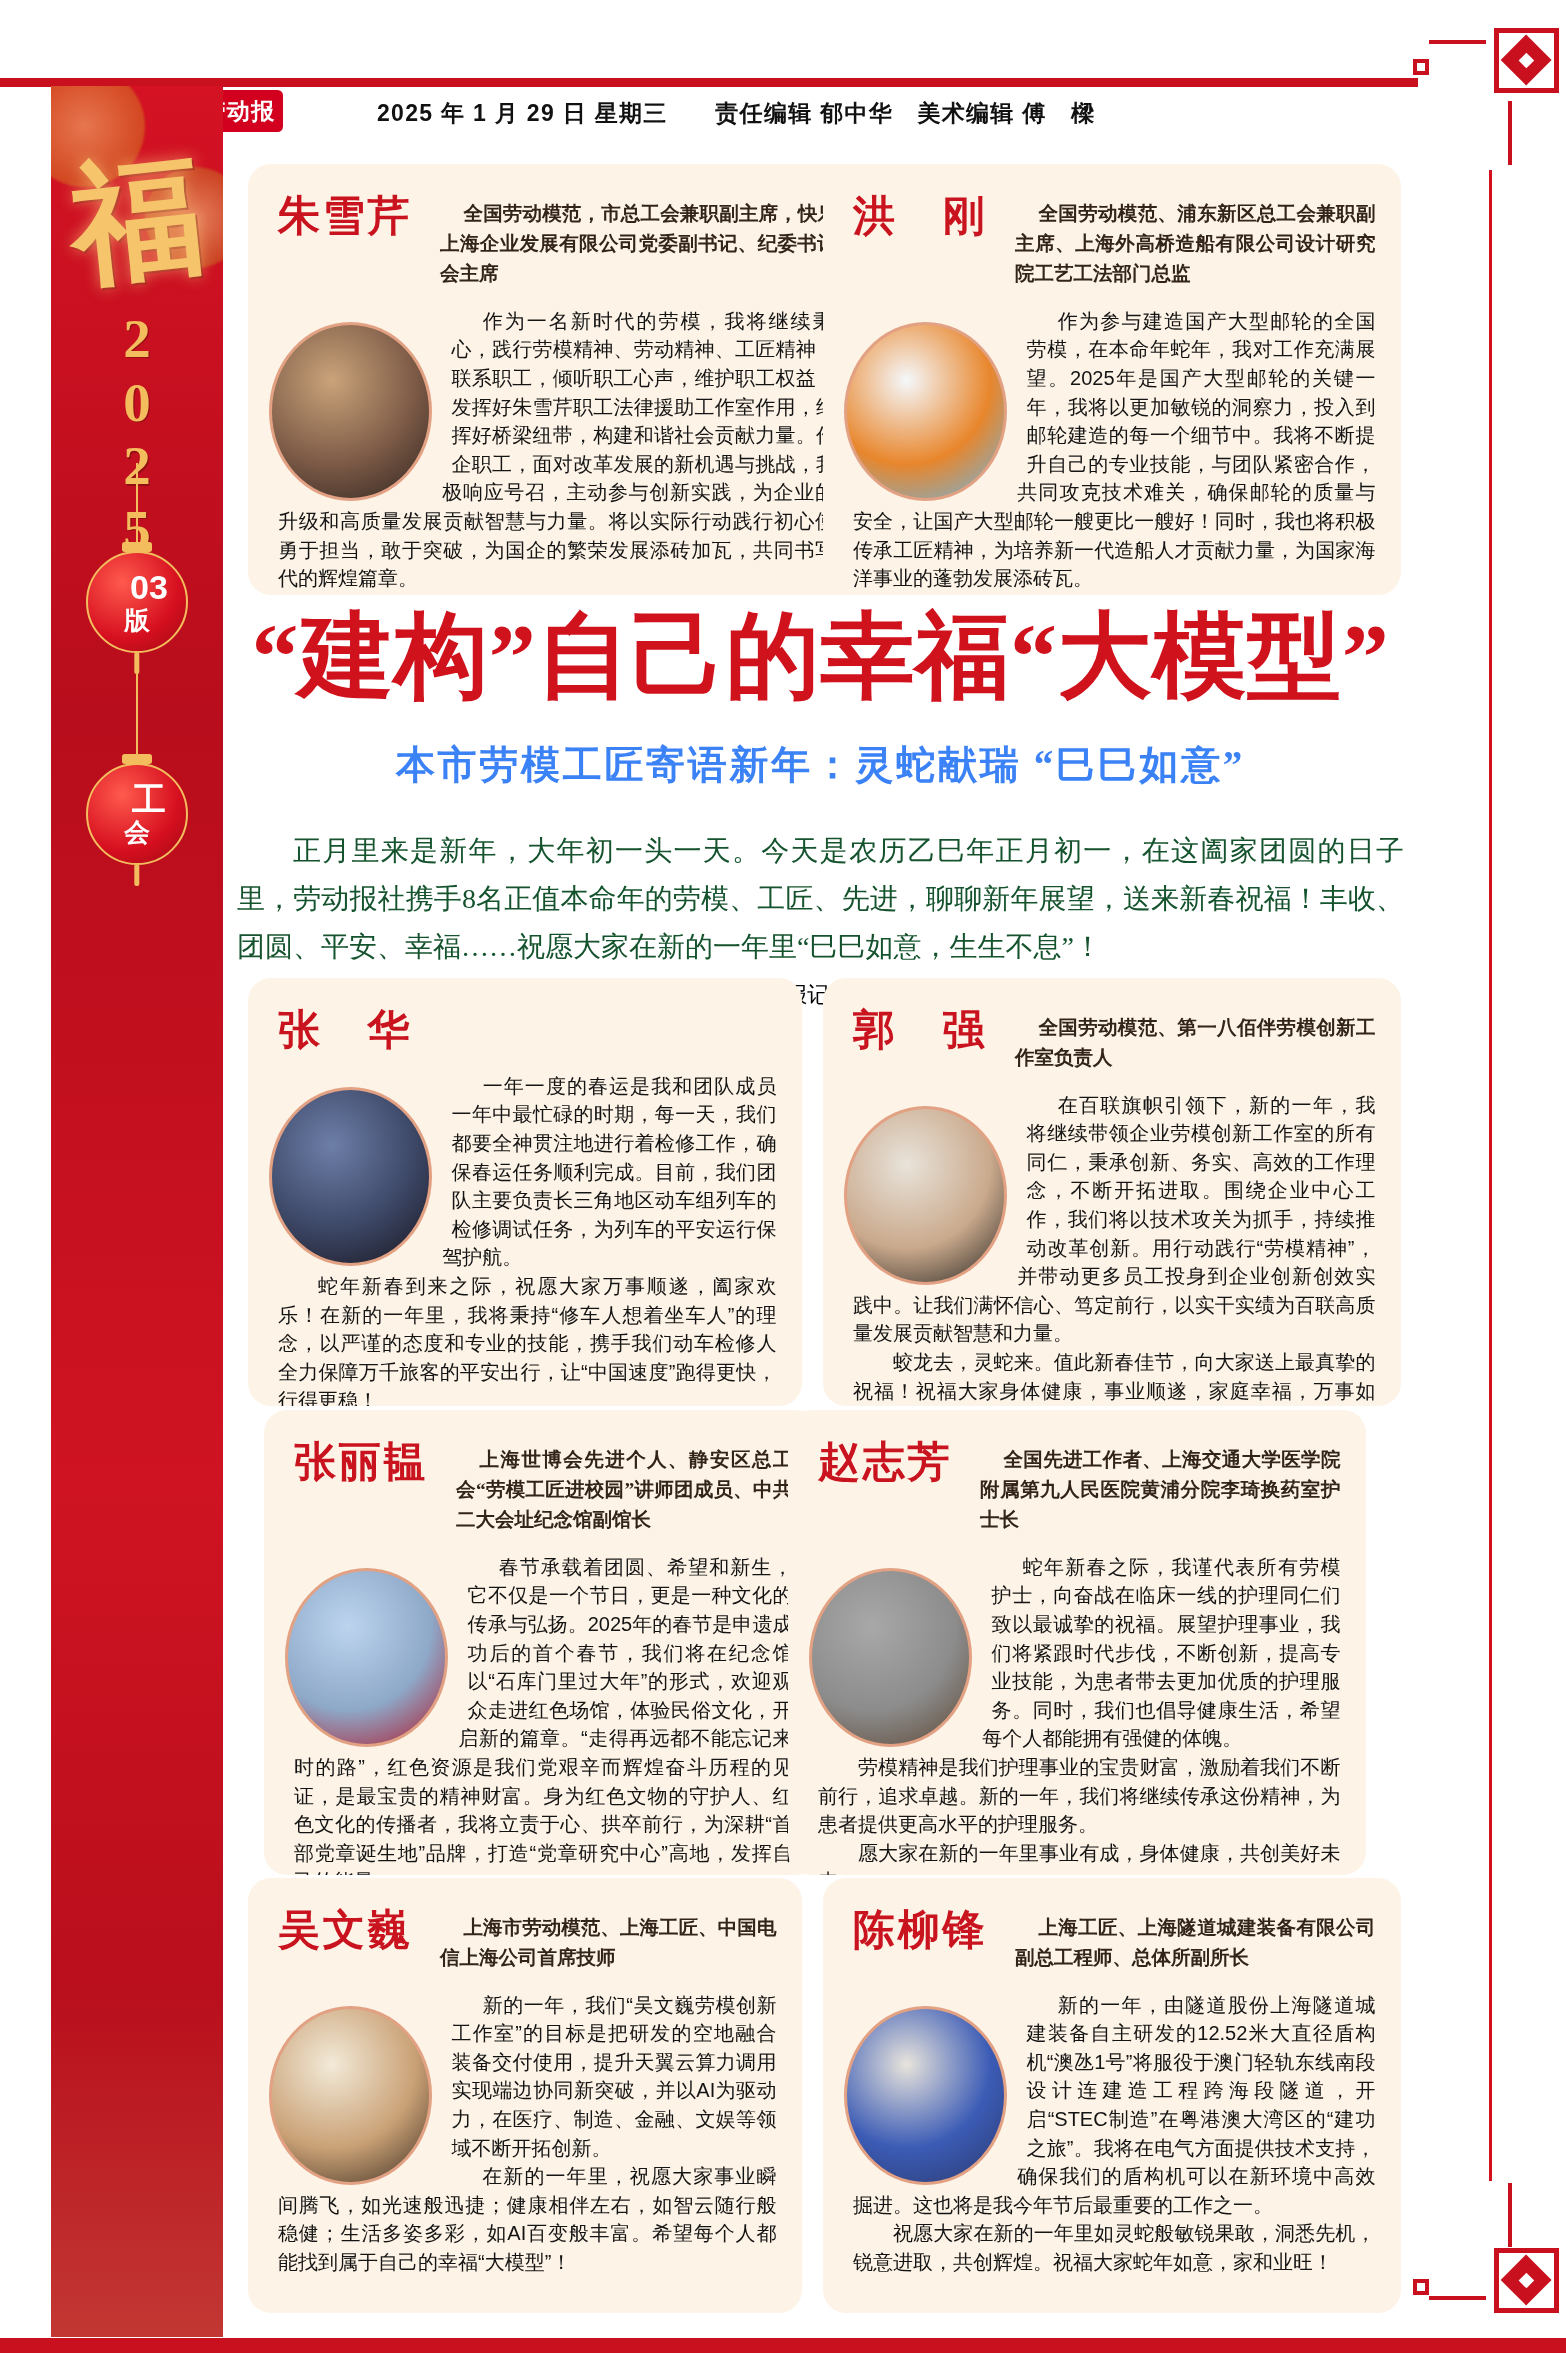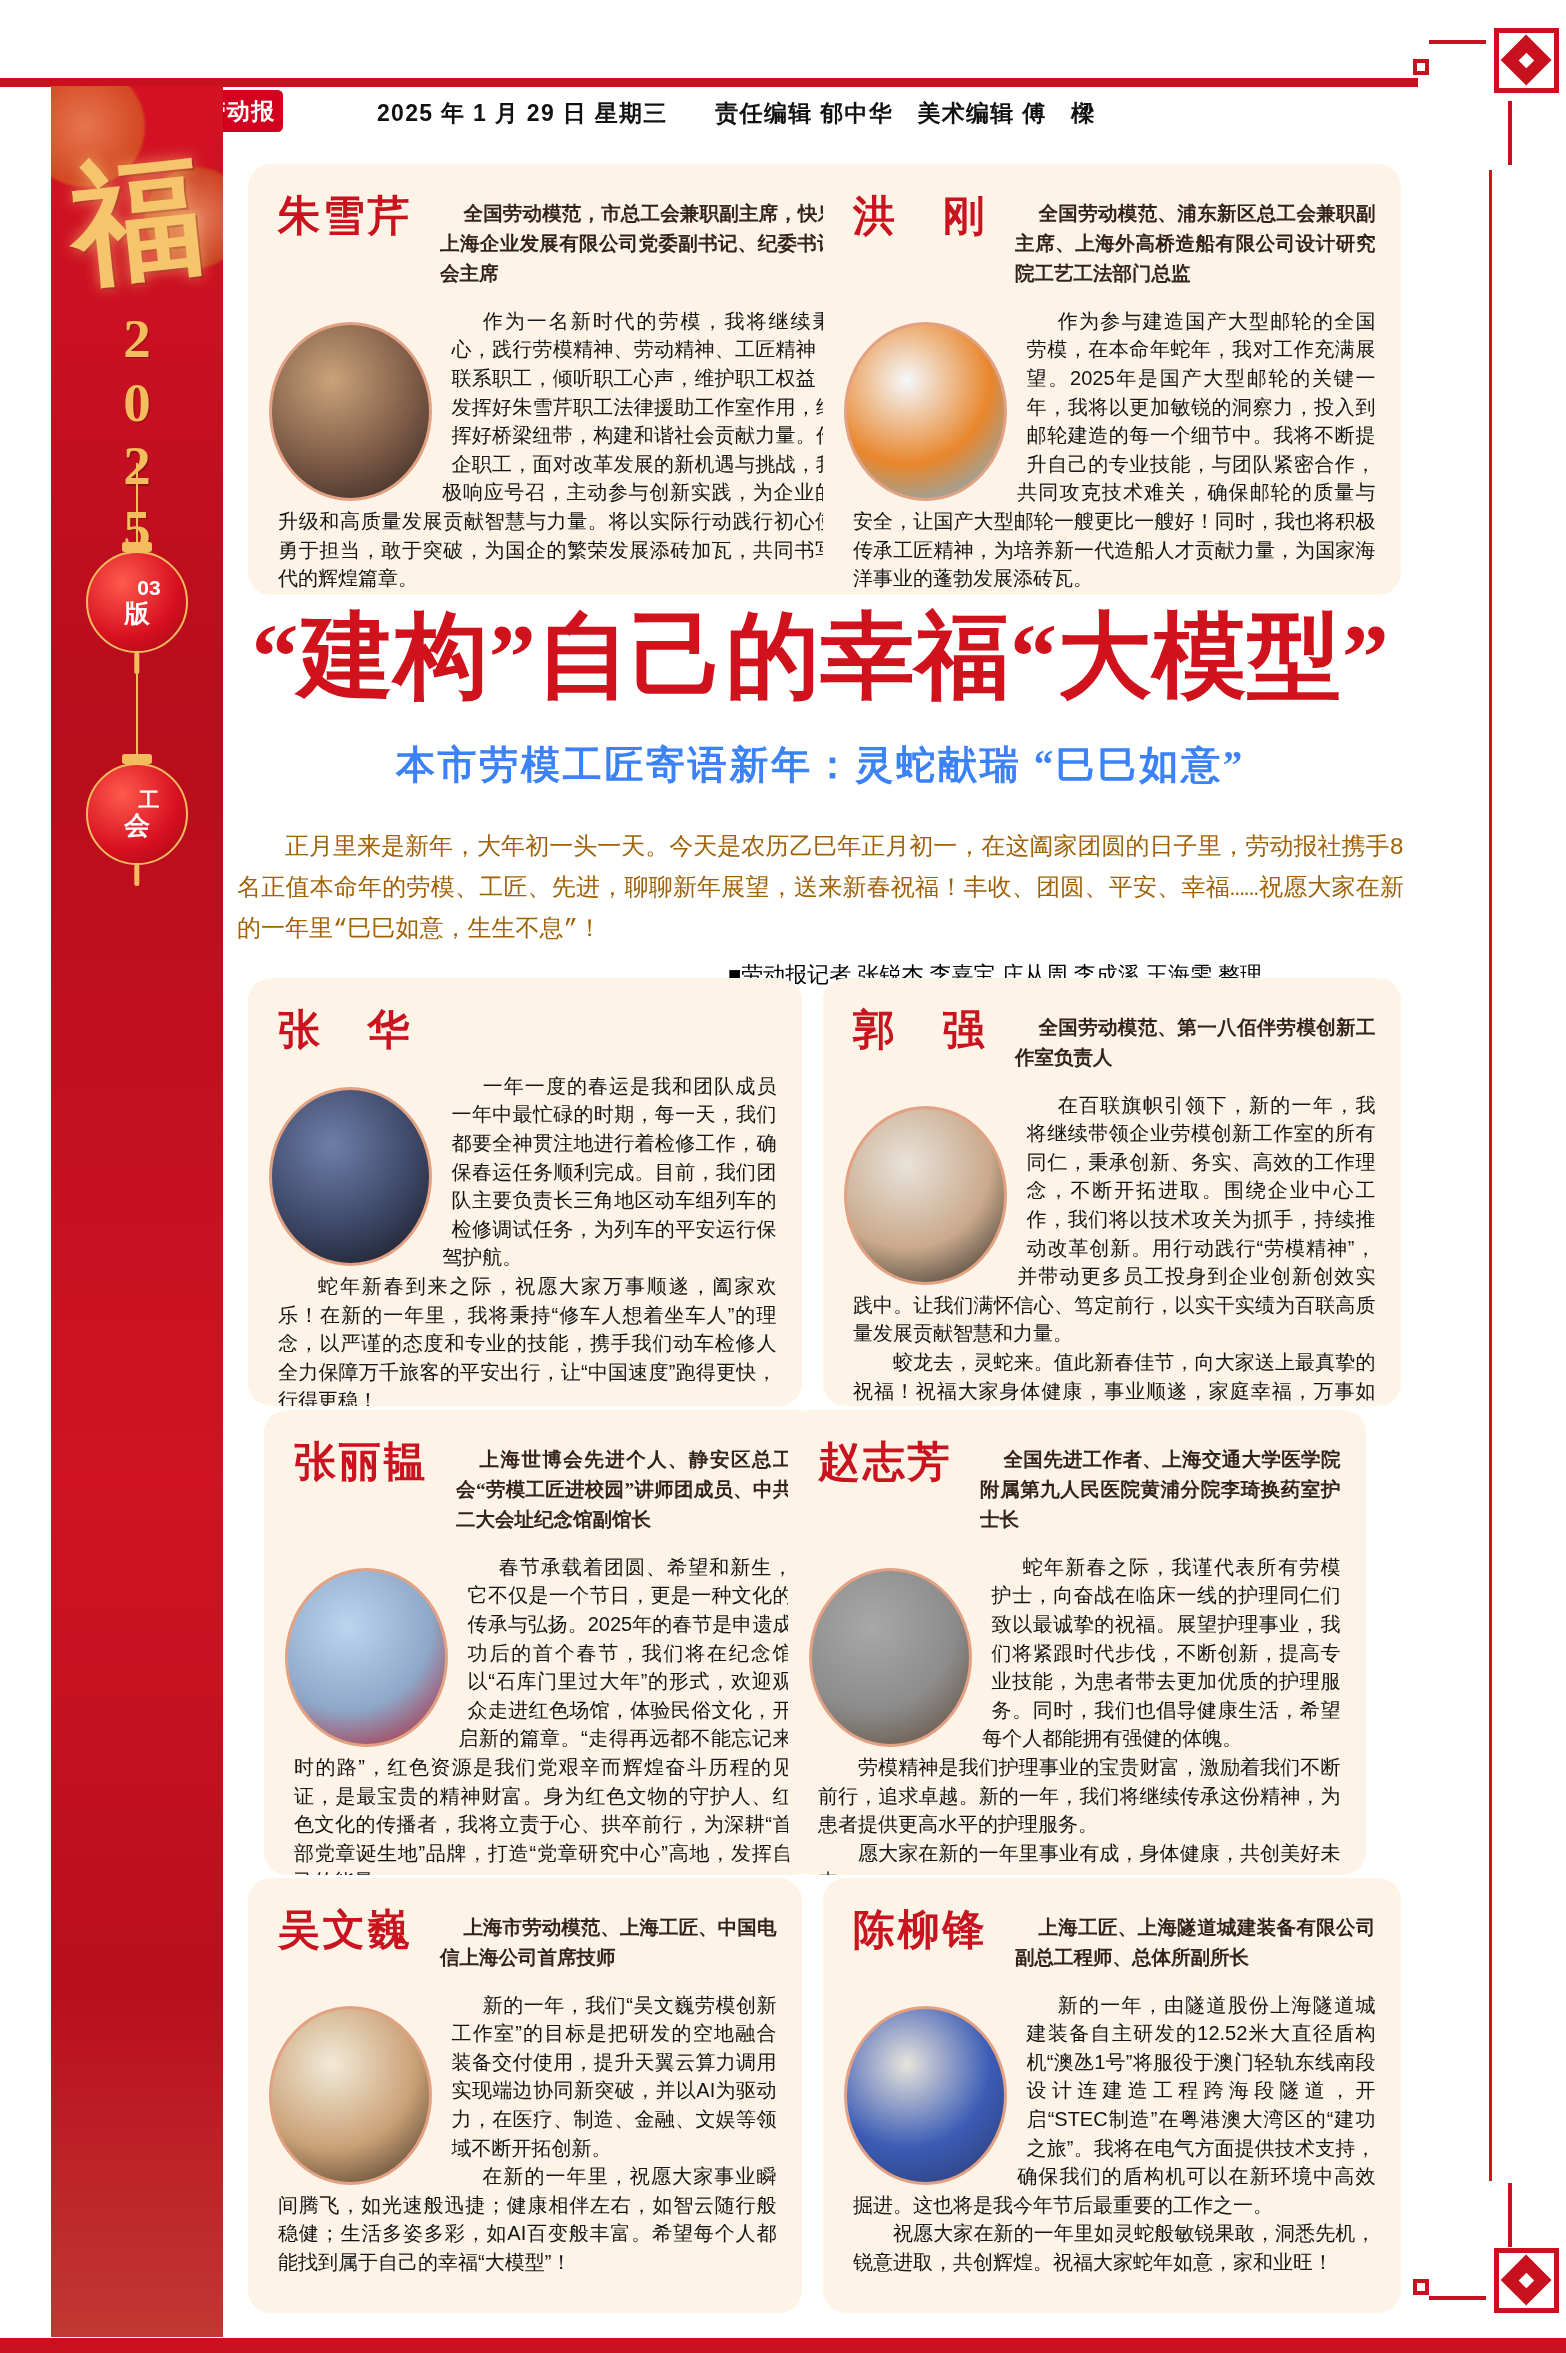--- a/index.html
+++ b/index.html
@@ -39,33 +39,33 @@
                writing-mode:vertical-rl;text-orientation:upright;
                font:700 55px "Liberation Serif","DejaVu Serif",serif;color:#f3bd5e;letter-spacing:2.7px;
                text-shadow:1.3px 1.3px 0 rgba(110,15,10,.55);}
   .strip .string{position:absolute;left:50%;top:377px;width:2px;height:377px;background:#f3bd5e;transform:translateX(-50%);}
   .lantern{position:absolute;left:50%;transform:translateX(-50%);width:102px;height:102px;border-radius:50%;
            background:radial-gradient(circle at 35% 30%,#ff5a4d,#d60f1f 60%,#9e0a14);
            border:2.7px solid #f3bd5e;box-sizing:border-box;
            display:flex;flex-direction:column;align-items:center;justify-content:center;color:#fff;font-weight:700;}
   .lantern::before{content:"";position:absolute;top:-10.8px;left:50%;transform:translateX(-50%);width:30px;height:9.4px;background:#f3bd5e;border-radius:2.7px;}
   .lantern::after{content:"";position:absolute;bottom:-23px;left:50%;transform:translateX(-50%);width:5.4px;height:21.6px;background:#f3bd5e;border-radius:2px;}
-  .lantern .ln1{font-size:21px;line-height:1.05;margin-left:24px;}
+  .lantern .ln1{font-size:34px;line-height:1.05;margin-left:24px;}
   .lantern .ln2{font-size:25.6px;line-height:1.1;}
   .lan1{top:465px;}
   .lan2{top:677px;}
   .strip .glow{position:absolute;left:0;bottom:0;width:100%;height:350px;
                background:linear-gradient(180deg,transparent,rgba(255,170,120,.28));}
 
   
   .headline{position:absolute;left:237px;top:606px;width:1167px;text-align:center;}
   .headline h1{margin:0;font:700 94px "Liberation Serif","DejaVu Serif",serif;color:#d0121d;letter-spacing:0.7px;line-height:1.08;}
   .headline h2{margin:30px 0 13px 0;font:700 39px "Liberation Serif","DejaVu Serif",serif;color:#3b82f6;letter-spacing:2.7px;}
-  .headline .intro{margin:35px 0 0 0;font-family:Liberation Mono, monospace;font-size:24px;line-height:1.72;
-                   color:#a16207;text-align:justify;text-indent:2em;}
+  .headline .intro{margin:35px 0 0 0;font-family:Liberation Serif, serif;font-size:28px;line-height:1.72;
+                   color:#14532d;text-align:justify;text-indent:2em;}
   .headline .byline{margin:9.4px 142px 0 0;font-size:22px;font-weight:400;color:#000;text-align:right;}
 
   
   .card{position:absolute;background:#fdf3e6;border-radius:23px;box-sizing:border-box;
         padding:28px 25.6px 16px 30px;overflow:hidden;}
   .card .head{display:flex;gap:28px;align-items:flex-start;}
   .pname{margin:0;flex:0 0 auto;font:700 42px "Liberation Serif","DejaVu Serif",serif;color:#c9131f;letter-spacing:2.7px;line-height:1.15;}
   .ptitle{margin:0;padding-top:6.7px;font-family:"Liberation Serif","DejaVu Serif",serif;
           font-size:19.5px;font-weight:700;color:#33241a;line-height:1.55;text-indent:1.2em;text-align:justify;}
   .pbody{margin-top:17.5px;font-size:20px;line-height:1.43;color:#141414;}

